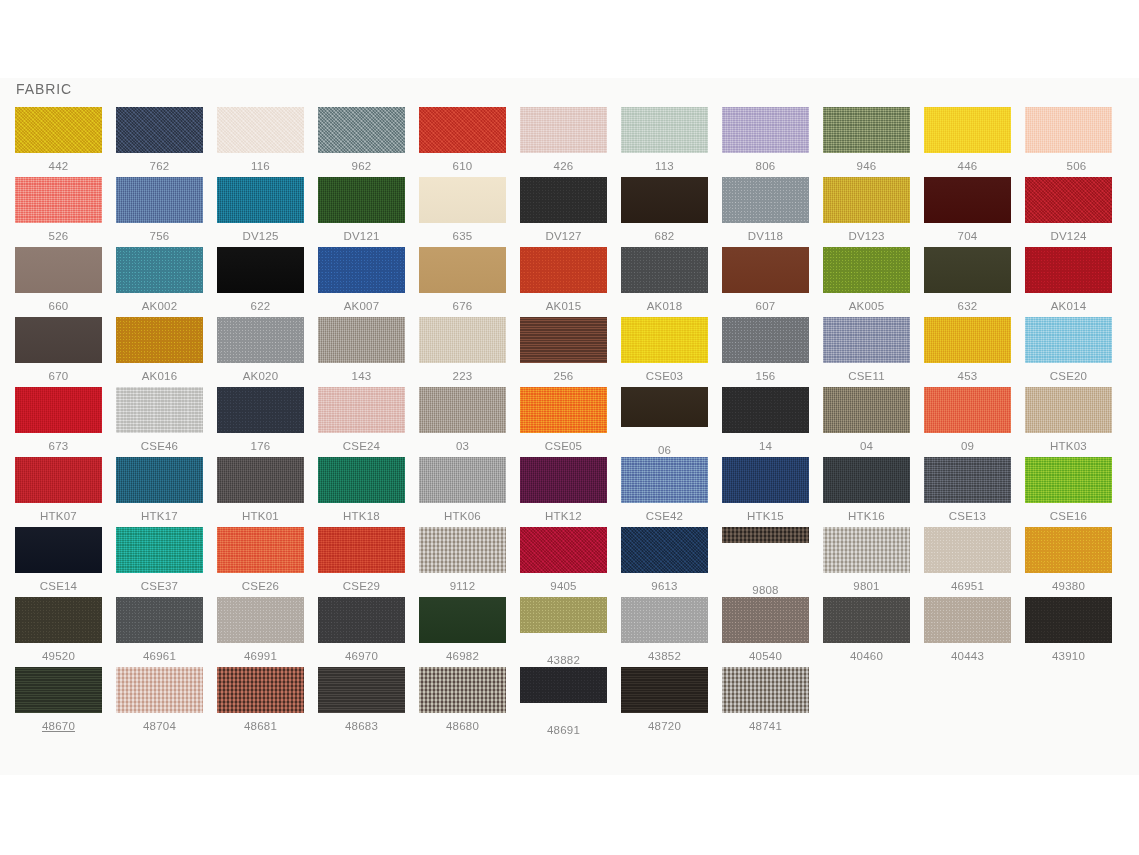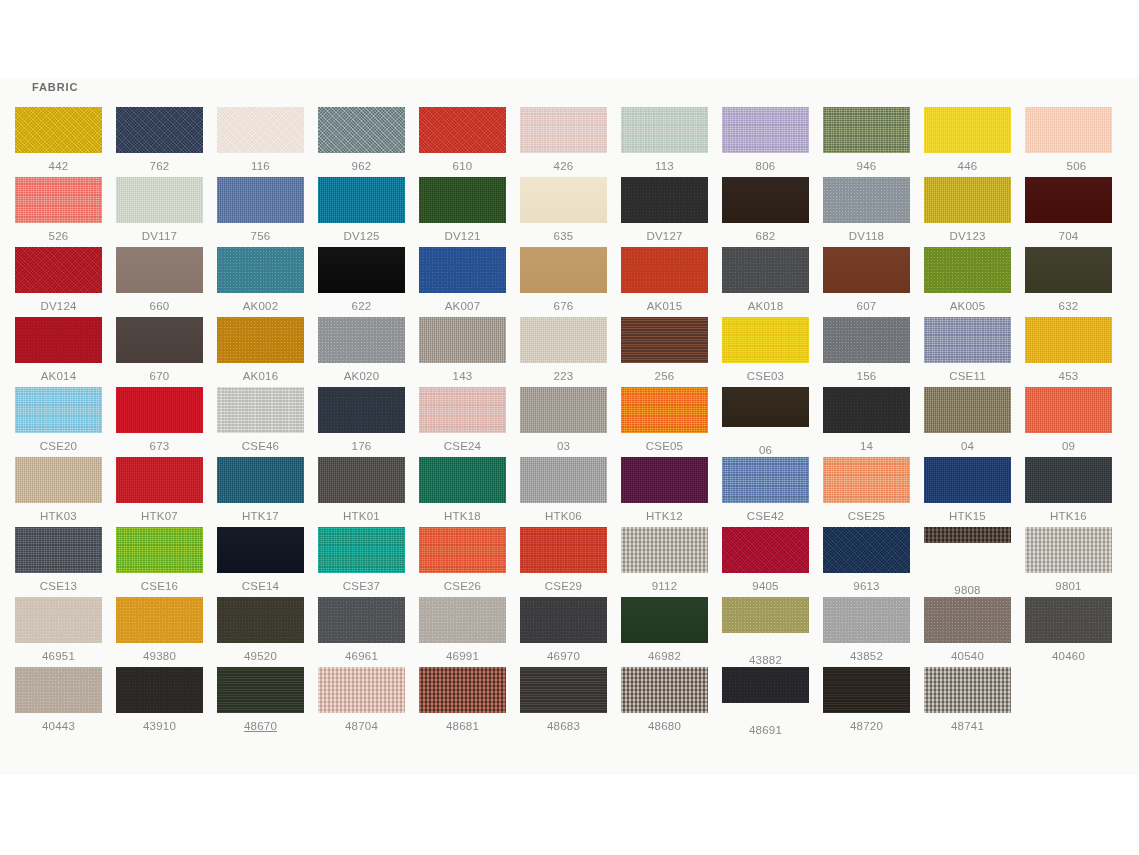--- a/index.html
+++ b/index.html
@@ -26,26 +26,26 @@
     position: absolute;
     left: 0;
     top: 78px;
     width: 1139px;
     height: 697px;
     background: #fafaf9;
   }
 
   #section-title {
     position: absolute;
-    left: 32px;
+    left: 16px;
     top: 81px;
-    font-size: 11px;
+    font-size: 14px;
     letter-spacing: 0.9px;
     color: #6d6d6d;
-    font-weight: 700;
+    font-weight: 400;
   }
 
   #grid {
     position: absolute;
     left: 15px;
     top: 107px;
     width: 1110px;
     display: grid;
     grid-template-columns: repeat(11, 87px);
     column-gap: 14px;
@@ -208,24 +208,20 @@
       </div>
       <div class="cell">
         <div class="swatch tex-linen" style="background-color: rgb(246, 205, 182);"></div>
         <div class="label" style="color: rgb(138, 138, 138); padding-left: 16px;">506</div>
       </div>
       <div class="cell">
         <div class="swatch tex-knit" style="background-color: rgb(239, 130, 120);"></div>
         <div class="label" style="color: rgb(138, 138, 138);">526</div>
       </div>
       <div class="cell">
-        <div class="swatch tex-linen" style="background-color: rgb(204, 210, 194);"></div>
-        <div class="label" style="color: rgb(138, 138, 138);">DV117</div>
-      </div>
-      <div class="cell">
         <div class="swatch tex-linen" style="background-color: rgb(88, 113, 157);"></div>
         <div class="label" style="color: rgb(138, 138, 138);">756</div>
       </div>
       <div class="cell">
         <div class="swatch tex-linen" style="background-color: rgb(25, 107, 134);"></div>
         <div class="label" style="color: rgb(138, 138, 138);">DV125</div>
       </div>
       <div class="cell">
         <div class="swatch tex-linen" style="background-color: rgb(42, 77, 34);"></div>
         <div class="label" style="color: rgb(138, 138, 138);">DV121</div>
@@ -412,24 +408,20 @@
       </div>
       <div class="cell">
         <div class="swatch tex-linen" style="background-color: rgb(83, 23, 61);"></div>
         <div class="label" style="color: rgb(138, 138, 138);">HTK12</div>
       </div>
       <div class="cell">
         <div class="swatch tex-knit" style="background-color: rgb(106, 133, 178);"></div>
         <div class="label" style="color: rgb(138, 138, 138);">CSE42</div>
       </div>
       <div class="cell">
-        <div class="swatch tex-knit" style="background-color: rgb(239, 154, 110);"></div>
-        <div class="label" style="color: rgb(138, 138, 138);">CSE25</div>
-      </div>
-      <div class="cell">
         <div class="swatch tex-linen" style="background-color: rgb(35, 57, 95);"></div>
         <div class="label" style="color: rgb(138, 138, 138);">HTK15</div>
       </div>
       <div class="cell">
         <div class="swatch tex-linen" style="background-color: rgb(52, 57, 61);"></div>
         <div class="label" style="color: rgb(138, 138, 138);">HTK16</div>
       </div>
       <div class="cell">
         <div class="swatch tex-knit" style="background-color: rgb(82, 86, 94);"></div>
         <div class="label" style="color: rgb(138, 138, 138);">CSE13</div>

